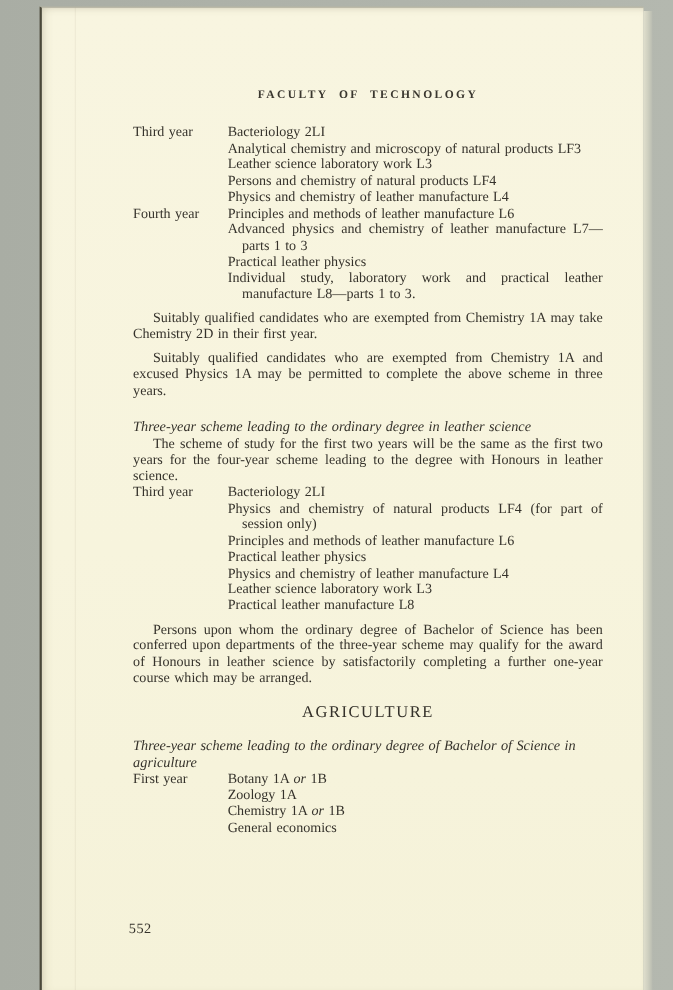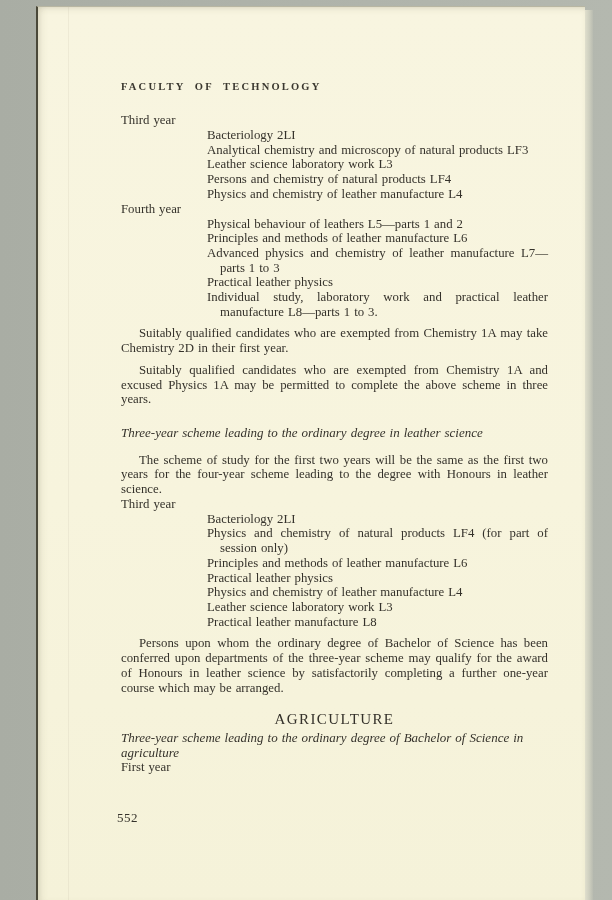--- a/index.html
+++ b/index.html
@@ -25,48 +25,48 @@
     position:absolute;left:30px;top:0;width:1px;height:894px;
     background:rgba(80,75,50,.06);
   }
   .text-content{
     position:absolute;left:83px;top:100px;width:427px;
     color:#35322b;font-size:12.8px;line-height:14.7px;
     word-spacing:.06em;
   }
   .running-head{
     position:absolute;left:83px;top:74px;width:427px;
-    color:#3a372f;
+    text-align:center;color:#3a372f;
     font-size:10.5px;font-weight:bold;letter-spacing:2.2px;word-spacing:5px;
   }
   .course-table{margin:0;}
   .first-block{margin-top:6px;}
   .course-row{display:flex;align-items:flex-start;}
   .year-label{flex:0 0 86px;}
-  .course-items{flex:1 1 auto;width:341px;margin-top:15px;}
+  .course-items{flex:1 1 auto;width:341px;}
   .course-item{
     text-align:justify;
     padding-left:13px;text-indent:-13px;
   }
   .para{
     margin:7px 0 0 0;
     text-align:justify;text-indent:18px;
   }
   .iheading{
     font-style:italic;font-size:13px;
     margin:19px 0 0 0;
   }
-  .iheading + .para{margin-top:12px;}
+  .iheading + .para{margin-top:0;}
   .sheading{
     text-align:center;font-size:15px;letter-spacing:1.4px;word-spacing:3px;
     margin:17px 0 3px 0;color:#34312a;
   }
-  .iheading.tight{margin-top:4px;}
+  .iheading.tight{margin-top:16px;}
   .page-number{
-    position:absolute;left:79px;top:803px;
+    position:absolute;left:79px;top:829px;
     color:#35322b;font-size:13px;letter-spacing:.5px;
   }
   .ghost-layer{position:absolute;left:0;top:0;width:612px;height:900px;pointer-events:none;}
   .ghost{
     position:absolute;display:inline-block;
     transform:scaleX(-1);
     color:#6f6d52;opacity:.11;
     font-size:12.3px;white-space:nowrap;
     font-family:"Liberation Serif","DejaVu Serif",serif;
   }
@@ -110,21 +110,20 @@
             <div class="course-item">Bacteriology 2LI</div>
             <div class="course-item">Analytical chemistry and microscopy of natural products LF3</div>
             <div class="course-item">Leather science laboratory work L3</div>
             <div class="course-item">Persons and chemistry of natural products LF4</div>
             <div class="course-item">Physics and chemistry of leather manufacture L4</div>
           </div>
         </div>
         <div class="course-row">
           <div class="year-label">Fourth year</div>
           <div class="course-items">
-            <div class="course-item">Physical behaviour of leathers L5—parts 1 and 2</div>
             <div class="course-item">Principles and methods of leather manufacture L6</div>
             <div class="course-item">Advanced physics and chemistry of leather manufacture L7—parts 1 to 3</div>
             <div class="course-item">Practical leather physics</div>
             <div class="course-item">Individual study, laboratory work and practical leather manufacture L8—parts 1 to 3.</div>
           </div>
         </div>
       </div>
       <div class="para">Suitably qualified candidates who are exempted from Chemistry 1A may take Chemistry 2D in their first year.</div>
       <div class="para">Suitably qualified candidates who are exempted from Chemistry 1A and excused Physics 1A may be permitted to complete the above scheme in three years.</div>
       <div class="iheading">Three-year scheme leading to the ordinary degree in leather science</div>
@@ -142,18 +141,24 @@
             <div class="course-item">Practical leather manufacture L8</div>
           </div>
         </div>
       </div>
       <div class="para">Persons upon whom the ordinary degree of Bachelor of Science has been conferred upon departments of the three-year scheme may qualify for the award of Honours in leather science by satisfactorily completing a further one-year course which may be arranged.</div>
       <div class="sheading">AGRICULTURE</div>
       <div class="iheading tight">Three-year scheme leading to the ordinary degree of Bachelor of Science in agriculture</div>
       <div class="course-table">
         <div class="course-row">
           <div class="year-label">First year</div>
+          <div class="course-items">
+            <div class="course-item"><span>Botany 1A </span><span class="it">or</span><span> 1B</span></div>
+            <div class="course-item">Zoology 1A</div>
+            <div class="course-item"><span>Chemistry 1A </span><span class="it">or</span><span> 1B</span></div>
+            <div class="course-item">General economics</div>
+          </div>
         </div>
       </div>
     </div>
   <div class="page-number">552</div>
 </div>
 <div class="page-edges"></div>
 
 </body></html>

